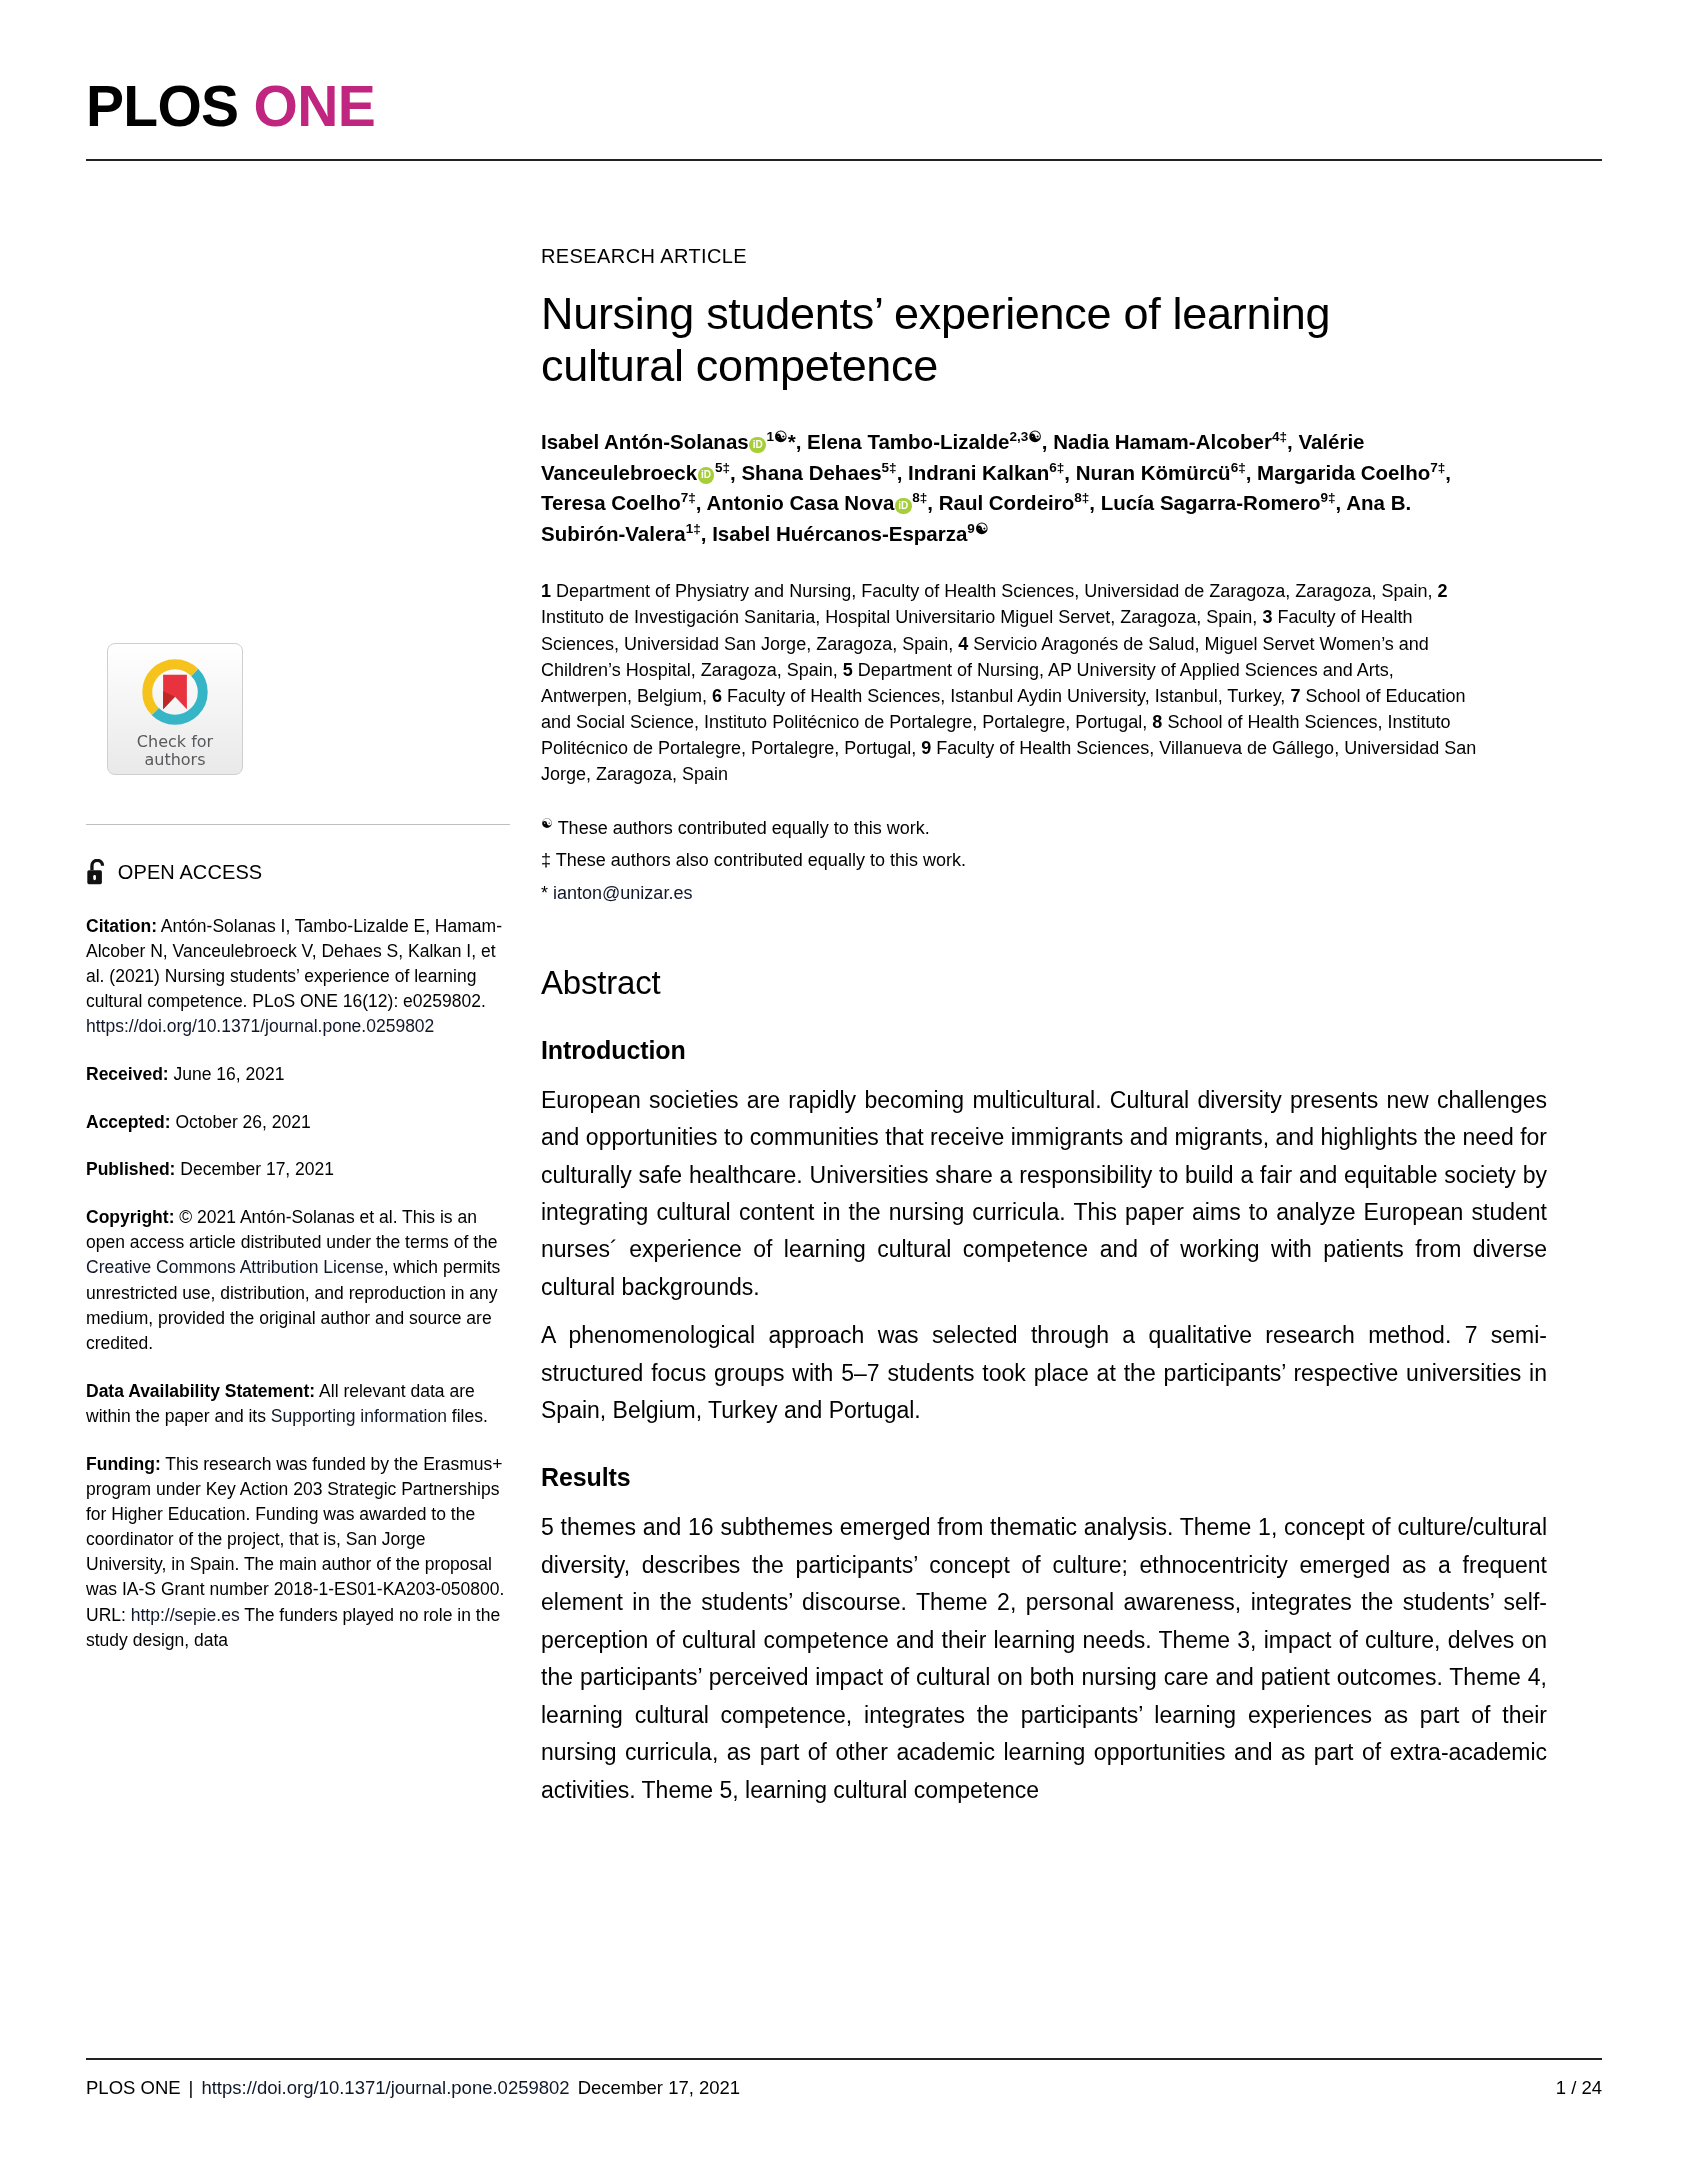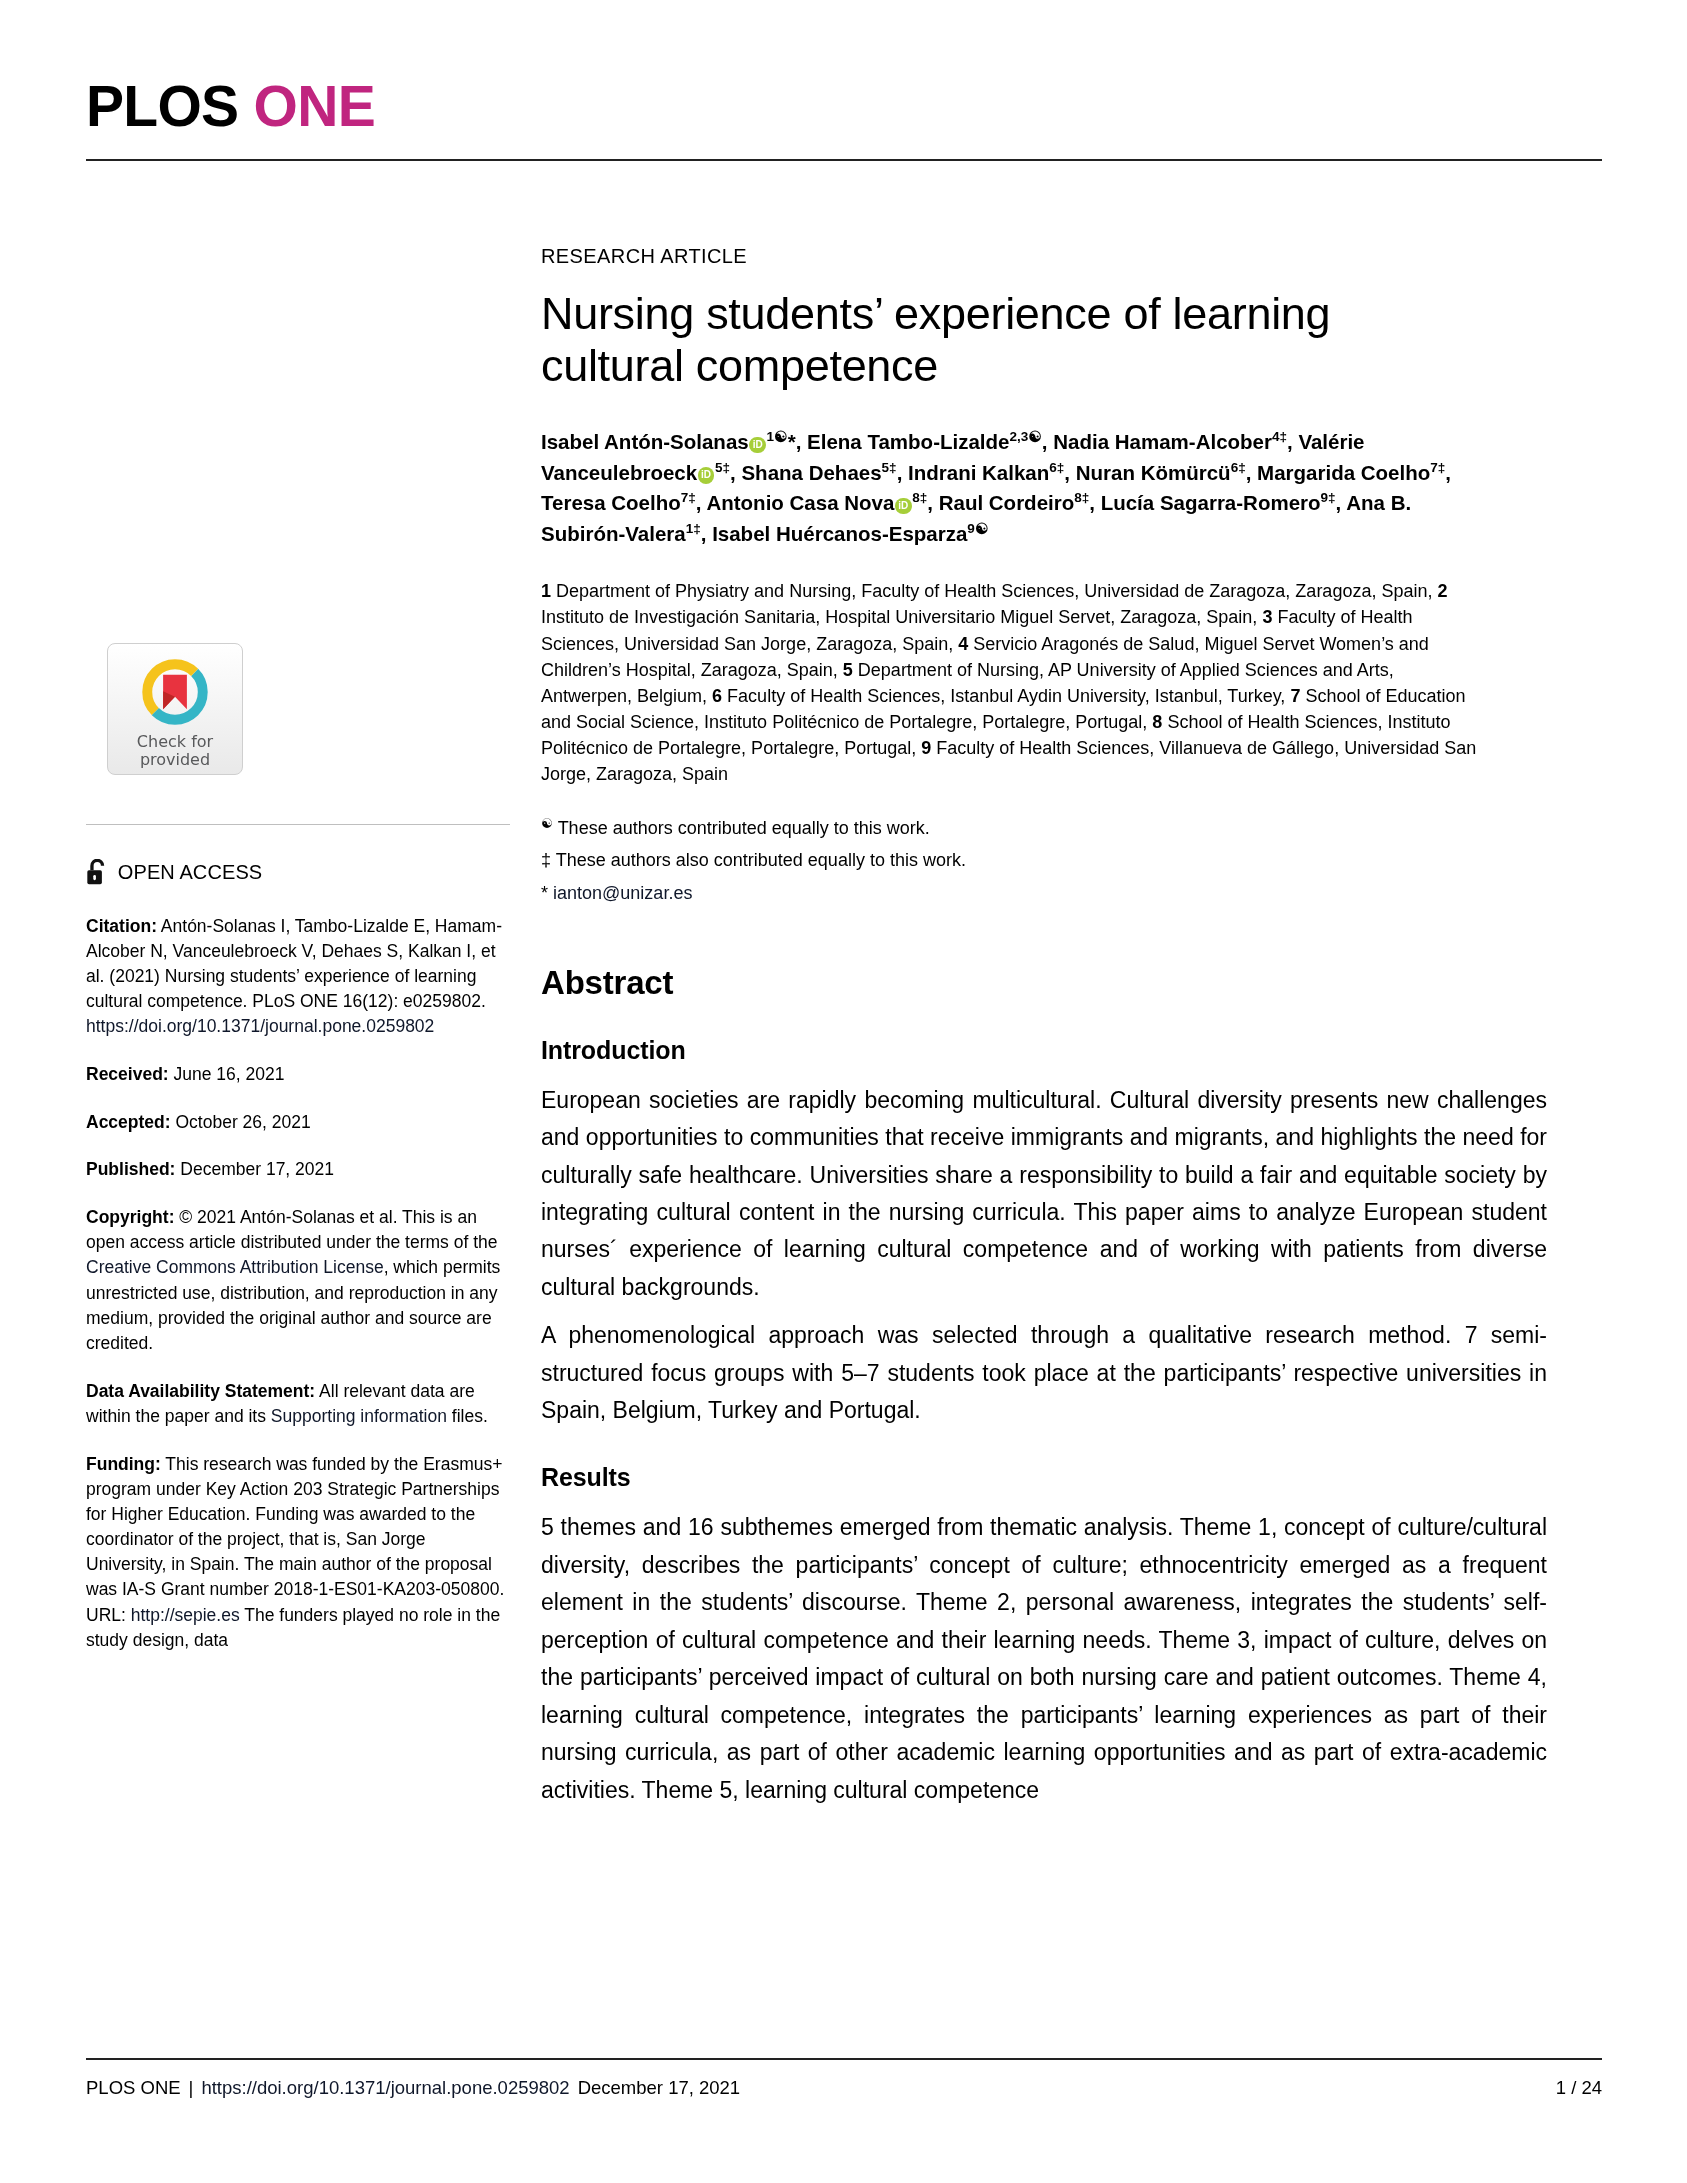--- a/index.html
+++ b/index.html
@@ -156,21 +156,21 @@
   .affiliations b { font-weight: 700; }
 
   .footnotes {
     font-size: 18px;
     line-height: 1.46;
     margin-bottom: 6.6px;
   }
 
   .section-h1 {
     font-size: 33px;
-    font-weight: 700;
+    font-weight: 400;
     margin: 57px 0 10px 0;
     letter-spacing: -0.2px;
   }
   .section-h2 {
     font-size: 25px;
     font-weight: 700;
     margin: 34px 0 17px 0;
     letter-spacing: -0.1px;
   }
   .body-p {
@@ -217,21 +217,21 @@
     <div class="crossmark-mark">
       <svg width="74" height="74" viewBox="0 0 112 112">
         <circle cx="56" cy="56" r="42" fill="none" stroke="#35b5c6" stroke-width="15" stroke-dasharray="132 132" transform="rotate(-45 56 56)"></circle>
         <circle cx="56" cy="56" r="42" fill="none" stroke="#f5c31c" stroke-width="15" stroke-dasharray="132 132" stroke-dashoffset="-132" transform="rotate(-45 56 56)"></circle>
         <path d="M38 30 h36 v52 l-18 -19 -18 19 z" fill="#e8333f"></path>
         <path d="M38 55 l18 8 -18 19 z" fill="#bf2626"></path>
       </svg>
     </div>
     <div class="crossmark-label">
       <span>Check for</span><br>
-      <span>provided</span>
+      <span>authors</span>
     </div>
   </div>
 
   <div class="sidebar-rule"></div>
 
   <div class="oa-row">
     <svg width="22.5" height="26.5" viewBox="0 0 34 40">
       <path d="M9 17 V10 a8 8 0 0 1 16 0" fill="none" stroke="#111" stroke-width="5"></path>
       <rect x="2" y="17" width="22" height="21" rx="2.5" fill="#111"></rect>
       <rect x="11" y="24" width="4" height="8" rx="2" fill="#ffffff"></rect>

